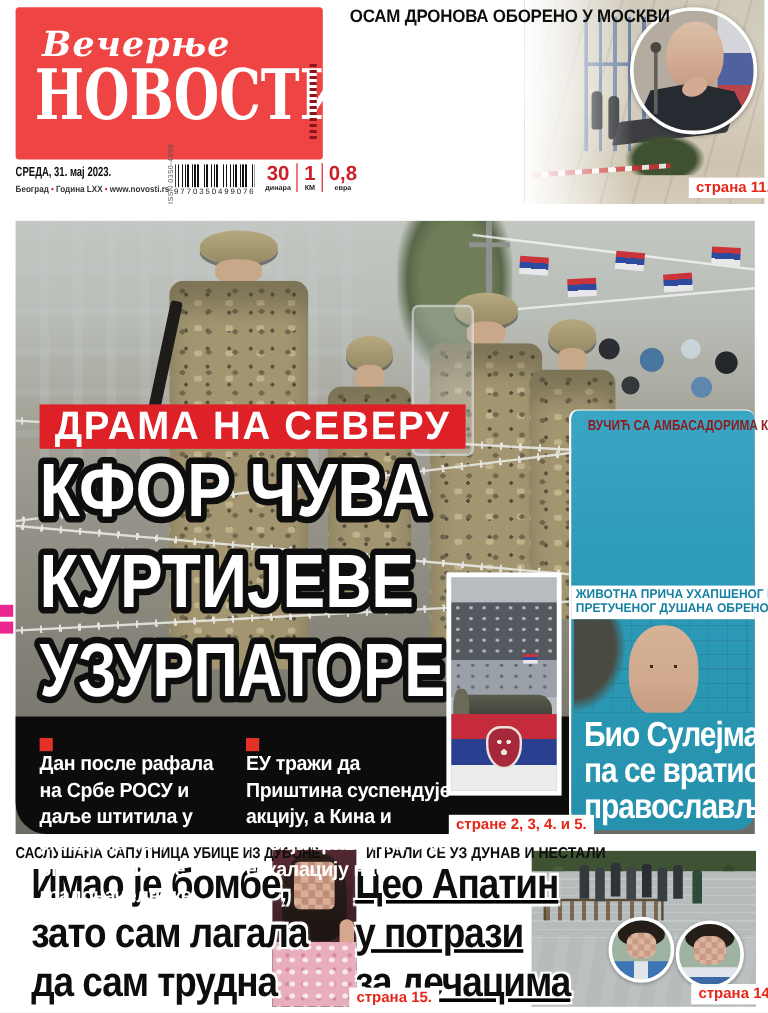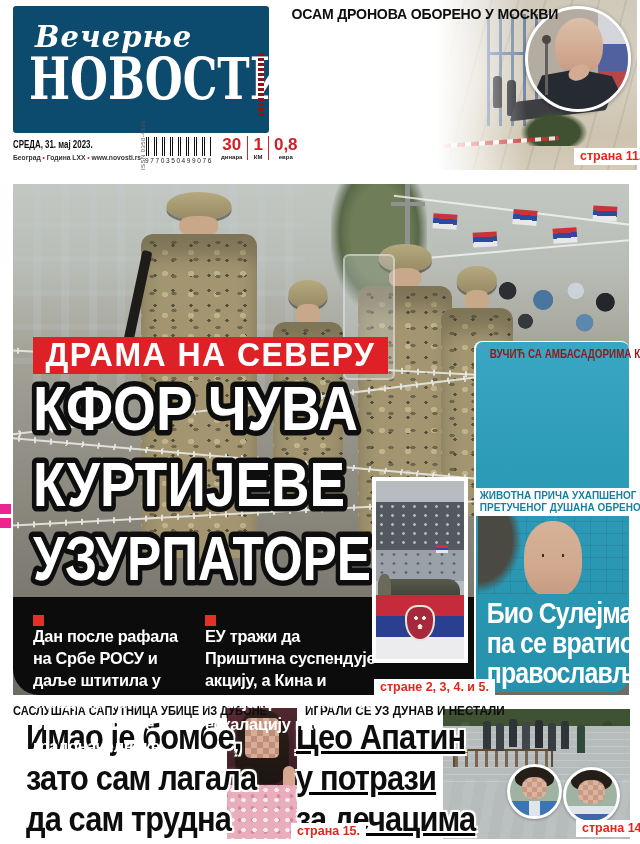--- a/index.html
+++ b/index.html
@@ -2,21 +2,21 @@
 <html><head>
 <meta charset="utf-8">
 <style>
   html,body{margin:0;padding:0;background:#e8e8e8;}
   .page{position:relative;width:640px;height:844px;background:#fff;overflow:hidden;
         font-family:"Liberation Sans",sans-serif;-webkit-font-smoothing:antialiased;}
   .abs{position:absolute;}
   .halo{text-shadow:-2px -2px 0 #fff,2px -2px 0 #fff,-2px 2px 0 #fff,2px 2px 0 #fff,0 0 5px rgba(255,255,255,.85);}
 
   
-  .masthead{left:13px;top:6px;width:256px;height:127px;background:#0c4a6e;border-radius:3px;}
+  .masthead{left:13px;top:6px;width:256px;height:127px;background:#ef4444;border-radius:3px;}
   .pretitle{position:absolute;left:22px;top:14px;color:#fff;font-family:"DejaVu Serif",serif;
             font-style:italic;font-weight:700;font-size:29px;letter-spacing:1px;}
   .mtitle{position:absolute;left:16px;top:44px;color:#fff;font-family:"DejaVu Serif",serif;
           font-weight:700;font-size:58px;line-height:58px;transform:scaleX(.75);transform-origin:left top;
           letter-spacing:0;white-space:nowrap;}
   .fineprint{position:absolute;right:5px;top:46px;width:6px;height:64px;
              background:repeating-linear-gradient(0deg,#8d1418 0 3px,rgba(0,0,0,0) 3px 5px);}
   .dateline{left:13px;top:138px;width:120px;}
   .date-text{font-weight:700;font-size:11px;color:#0d0d0d;transform:scaleX(.72);transform-origin:left top;white-space:nowrap;}
   .meta-line{margin-top:3px;font-weight:700;font-size:7.5px;color:#333;transform:scaleX(.9);transform-origin:left top;white-space:nowrap;}

